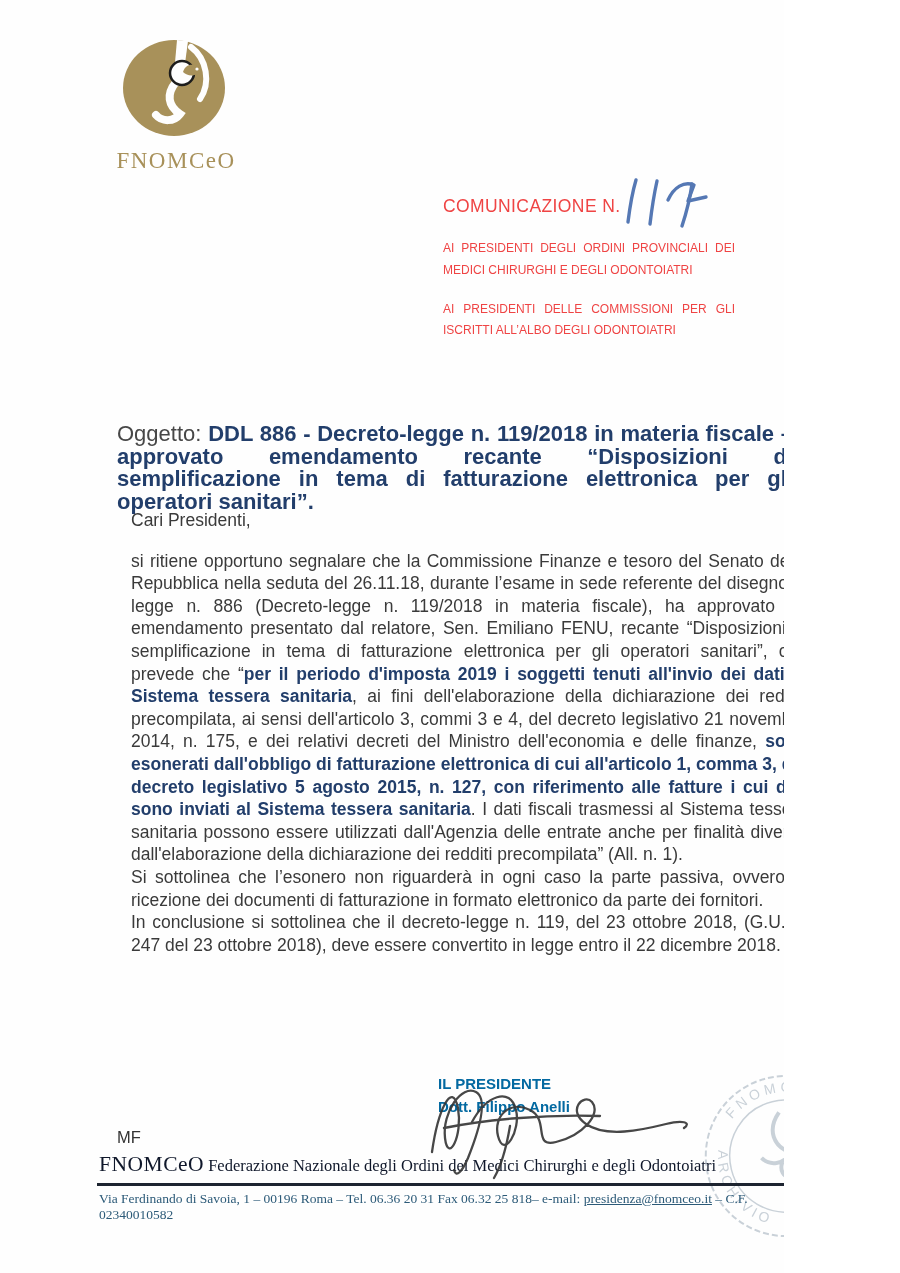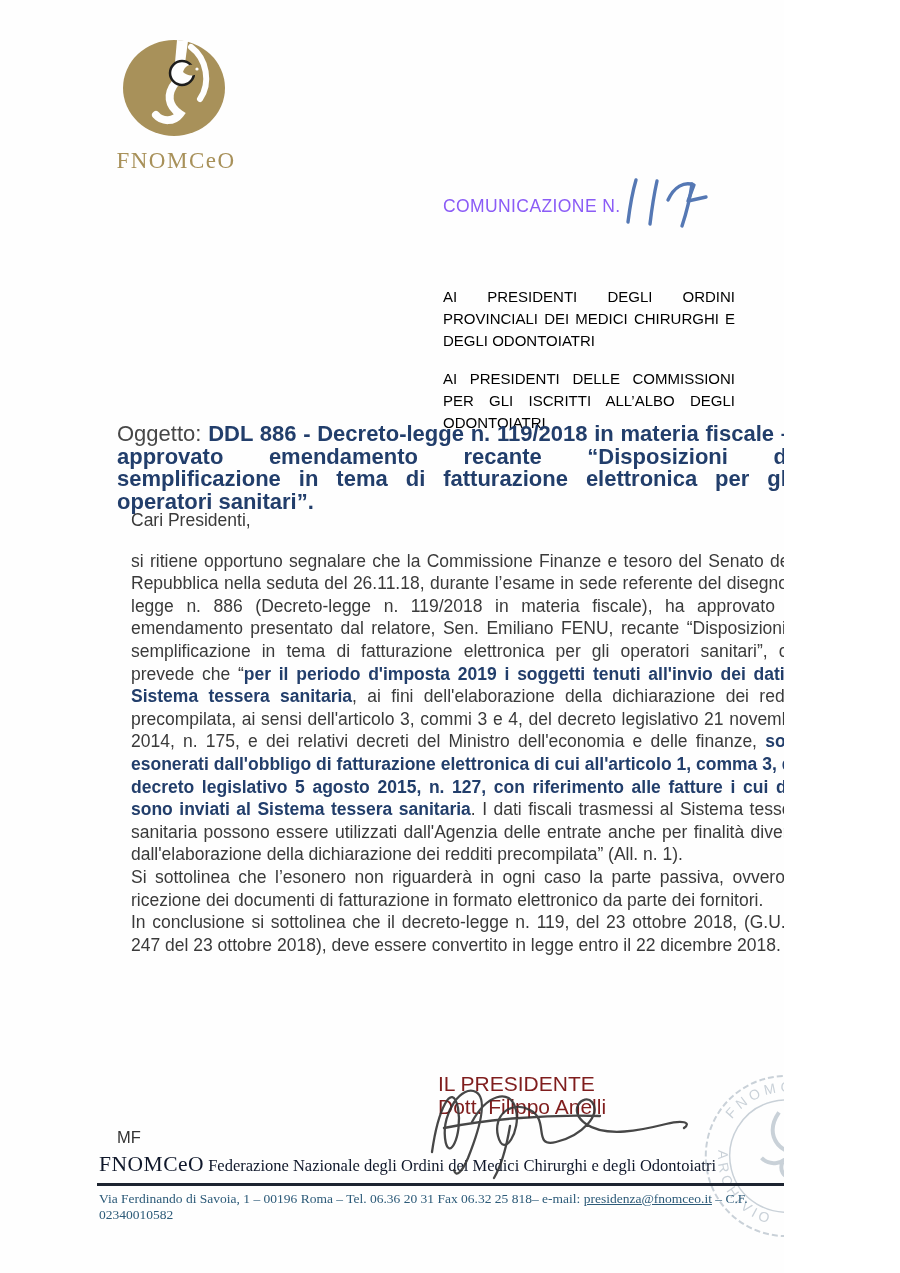--- a/index.html
+++ b/index.html
@@ -14,39 +14,39 @@
     color:#a8915a;letter-spacing:1.5px;
   }
   
   .vcode{
     position:absolute;left:856px;top:432px;width:390px;height:20px;
     transform:rotate(-90deg);transform-origin:0 0;
     font-family:"Liberation Mono","DejaVu Sans Mono",monospace;
     font-size:14.5px;letter-spacing:2.5px;color:#8f9296;white-space:nowrap;
   }
   
-  .comm{position:absolute;left:443px;top:196px;font-size:17.5px;color:#8b5cf6;letter-spacing:.4px;}
+  .comm{position:absolute;left:443px;top:196px;font-size:17.5px;color:#ef4444;letter-spacing:.4px;}
   .comm-num{position:absolute;left:620px;top:174px;}
   
-  .recipients{position:absolute;left:443px;top:238px;width:292px;font-size:15px;line-height:21.8px;text-align:justify;color:#000000;margin-top:48px;}
+  .recipients{position:absolute;left:443px;top:238px;width:292px;font-size:12px;line-height:21.8px;text-align:justify;color:#ef4444;}
   .recipients p{margin:0 0 17px 0;}
   
   .oggetto{
     position:absolute;left:117px;top:423px;width:676px;
     font-size:22px;line-height:22.5px;text-align:justify;
     font-weight:bold;color:#223e6b;
   }
   .oggetto .lbl{font-weight:normal;color:#474747;}
   
   .body-text{position:absolute;left:131px;top:509px;width:676px;font-size:17.5px;line-height:22.6px;text-align:justify;color:#3a3a3a;}
   .body-text .salutation{margin:0 0 18px 0;}
   .body-text p{margin:0;}
   .bb{color:#223e6b;font-weight:bold;}
   
-  .sig-block{position:absolute;left:438px;top:1072px;font-size:21px;line-height:23px;color:#7f1d1d;}
+  .sig-block{position:absolute;left:438px;top:1072px;font-size:15px;line-height:23px;color:#0369a1;font-weight:bold;}
   .sig-scrawl{position:absolute;left:414px;top:1066px;z-index:3;}
   .initials{position:absolute;left:117px;top:1128px;font-size:16.5px;color:#333;}
   
   .stamp{position:absolute;left:698px;top:1064px;opacity:.55;transform:rotate(-14deg);}
   
   .footer-org{
     position:absolute;left:99px;top:1152px;width:720px;
     font-family:"Liberation Serif",serif;font-size:16.5px;color:#0f172a;
   }
   .footer-org .acr{font-size:21.5px;letter-spacing:.5px;}

